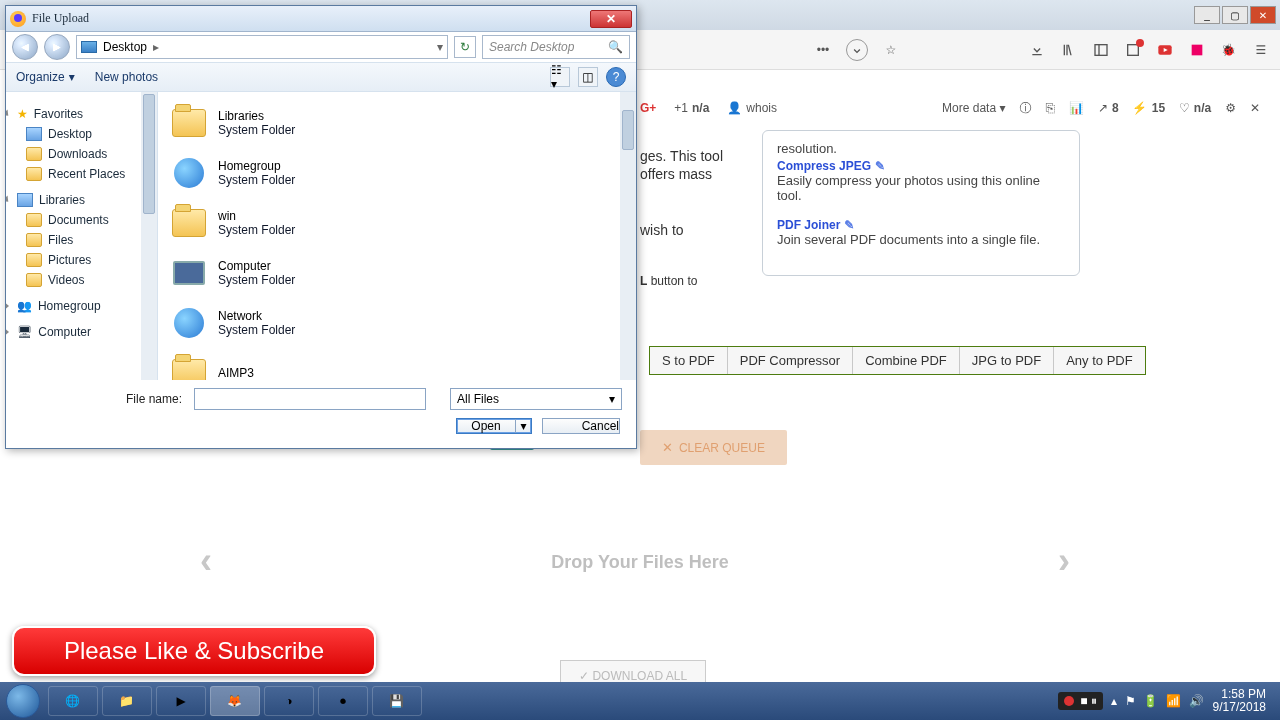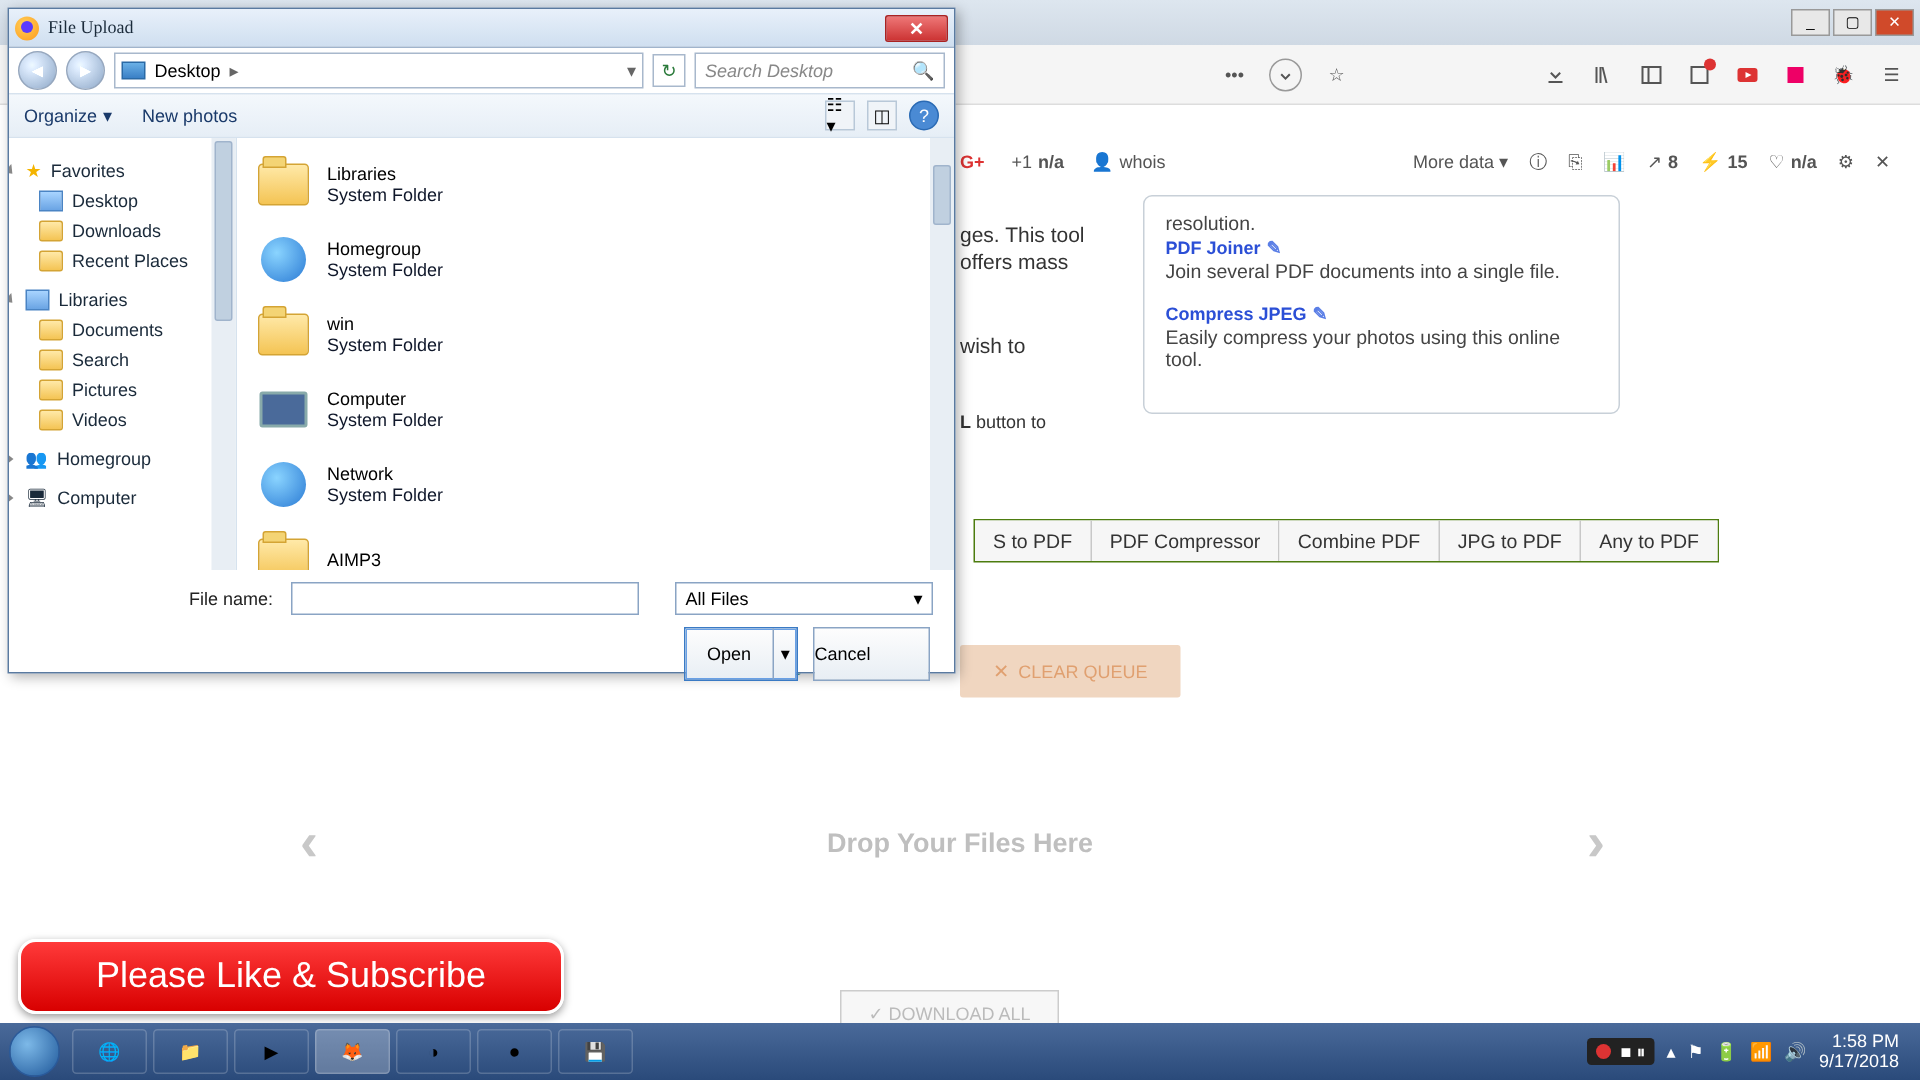--- a/index.html
+++ b/index.html
@@ -67,21 +67,21 @@
 .titlebar .dclose{margin-left:auto;width:42px;height:18px;background:linear-gradient(#e77,#c33);border:1px solid #a22;border-radius:2px;color:#fff;display:flex;align-items:center;justify-content:center;font-weight:bold;}
 
 .navrow{height:30px;display:flex;align-items:center;padding:3px 6px;gap:6px;}
 .navball{width:26px;height:26px;border-radius:50%;background:radial-gradient(circle at 35% 35%,#cfe4ff,#6a9ad4);border:1px solid #7a9ac4;display:flex;align-items:center;justify-content:center;color:#fff;}
 .navball.dis{filter:grayscale(.5) brightness(1.1);}
 .loc{flex:1;height:24px;border:1px solid #a8b8cc;background:#fff;display:flex;align-items:center;padding:0 4px;gap:6px;}
 .loc .drv{width:16px;height:12px;background:linear-gradient(#6ab0e6,#3a80c6);border:1px solid #2a6aa6;}
 .loc .arrow{color:#666;}
 .loc .dd{margin-left:auto;color:#666;}
 .refresh{width:22px;height:22px;border:1px solid #a8b8cc;display:flex;align-items:center;justify-content:center;color:#2a7a3a;}
-.search{width:167px;height:24px;border:1px solid #a8b8cc;display:flex;align:center;align-items:center;padding:0 6px;color:#888;text-align:center;}
+.search{width:148px;height:24px;border:1px solid #a8b8cc;display:flex;align:center;align-items:center;padding:0 6px;color:#888;text-align:center;}
 .search .mag{margin-left:auto;color:#4a6aa0;}
 
 .toolbar3{height:30px;border-top:1px solid #d6e2ee;border-bottom:1px solid #d6e2ee;background:linear-gradient(#f4f8fc,#e6eef6);display:flex;align-items:center;padding:0 10px;gap:20px;}
 .toolbar3 .org{color:#1a3a6a;display:flex;align-items:center;gap:4px;}
 .toolbar3 .right{margin-left:auto;display:flex;gap:8px;align-items:center;}
 .tb3-icon{width:20px;height:20px;border:1px solid #b8c8d8;background:#f0f4f8;display:flex;align-items:center;justify-content:center;}
 
 .body{display:flex;height:288px;}
 .navpane{width:152px;border-right:1px solid #d6e2ee;overflow-y:auto;position:relative;padding:6px 0;}
 .navpane .scrollbar{position:absolute;right:0;top:0;bottom:0;width:16px;background:#e8eef4;}
@@ -107,21 +107,21 @@
 .li-txt .name{color:#000;}
 .li-txt .sub{color:#0f172a;}
 
 .footer{padding:8px 14px;}
 .fn-row{display:flex;align-items:center;gap:8px;margin-bottom:8px;}
 .fn-row label{color:#222;}
 .fn-input{flex:1;height:22px;border:1px solid #8aa4c4;background:#fff;padding:0 4px;max-width:236px; margin-left:4px;}
 .ft-select{width:172px;height:22px;border:1px solid #8aa4c4;background:#fff;display:flex;align-items:center;padding:0 6px;}
 .ft-select .dd{margin-left:auto;}
 .btn-row{display:flex;justify-content:flex-end;gap:10px;padding-right:2px;}
-.dbtn{height:36px;border:1px solid #8aa4c4;background:linear-gradient(#fdfdfd,#e8eef4);display:flex;align-items:center;justify-content:flex-start;}
+.dbtn{height:16px;border:1px solid #8aa4c4;background:linear-gradient(#fdfdfd,#e8eef4);display:flex;align-items:center;justify-content:flex-end;}
 .dbtn.open{width:76px;border:1px solid #3a7ac4;box-shadow:0 0 0 1px #6aa0e4 inset;}
 .dbtn.open .main{flex:1;text-align:center;}
 .dbtn.open .split{width:16px;border-left:1px solid #8aa4c4;height:100%;display:flex;align-items:center;justify-content:center;}
 .dbtn.cancel{width:78px;}
 
 </style>
 </head>
 <body>
 
 <div class="browser-chrome">
@@ -203,26 +203,26 @@
         <b>n/a</b>
       </span>
     <span>⚙</span>
     <span>✕</span>
   </span>
 </div>
 
 <div class="sidebox">
   <div class="desc">resolution.</div>
   <div class="entry">
+    <div class="hdr"><span>Compress JPEG</span><span class="ed">✎</span></div>
+    <div class="desc">Easily compress your photos using this online tool.</div>
+  </div>
+  <div class="entry">
     <div class="hdr"><span>PDF Joiner</span><span class="ed">✎</span></div>
     <div class="desc">Join several PDF documents into a single file.</div>
-  </div>
-  <div class="entry">
-    <div class="hdr"><span>Compress JPEG</span><span class="ed">✎</span></div>
-    <div class="desc">Easily compress your photos using this online tool.</div>
   </div>
 </div>
 
 <div class="frag" style="top:148px;left:640px">ges. This tool</div>
 <div class="frag" style="top:166px;left:640px">offers mass</div>
 <div class="frag" style="top:222px;left:640px">wish to</div>
 <div class="frag" style="top:272px;left:640px"><b>L</b><span> button to</span></div>
 
 <div class="tabs">
   <div class="tab">S to PDF</div>
@@ -317,21 +317,21 @@
           <span class="tri"></span>
           <span class="nav-ico lib-ico"></span>
           <span>Libraries</span>
         </div>
       <div class="nav-item">
           <span class="nav-ico folder-ico"></span>
           <span>Documents</span>
         </div>
       <div class="nav-item">
           <span class="nav-ico folder-ico"></span>
-          <span>Search</span>
+          <span>Files</span>
         </div>
       <div class="nav-item">
           <span class="nav-ico folder-ico"></span>
           <span>Pictures</span>
         </div>
       <div class="nav-item">
           <span class="nav-ico folder-ico"></span>
           <span>Videos</span>
         </div>
       <div class="nav-item top">

